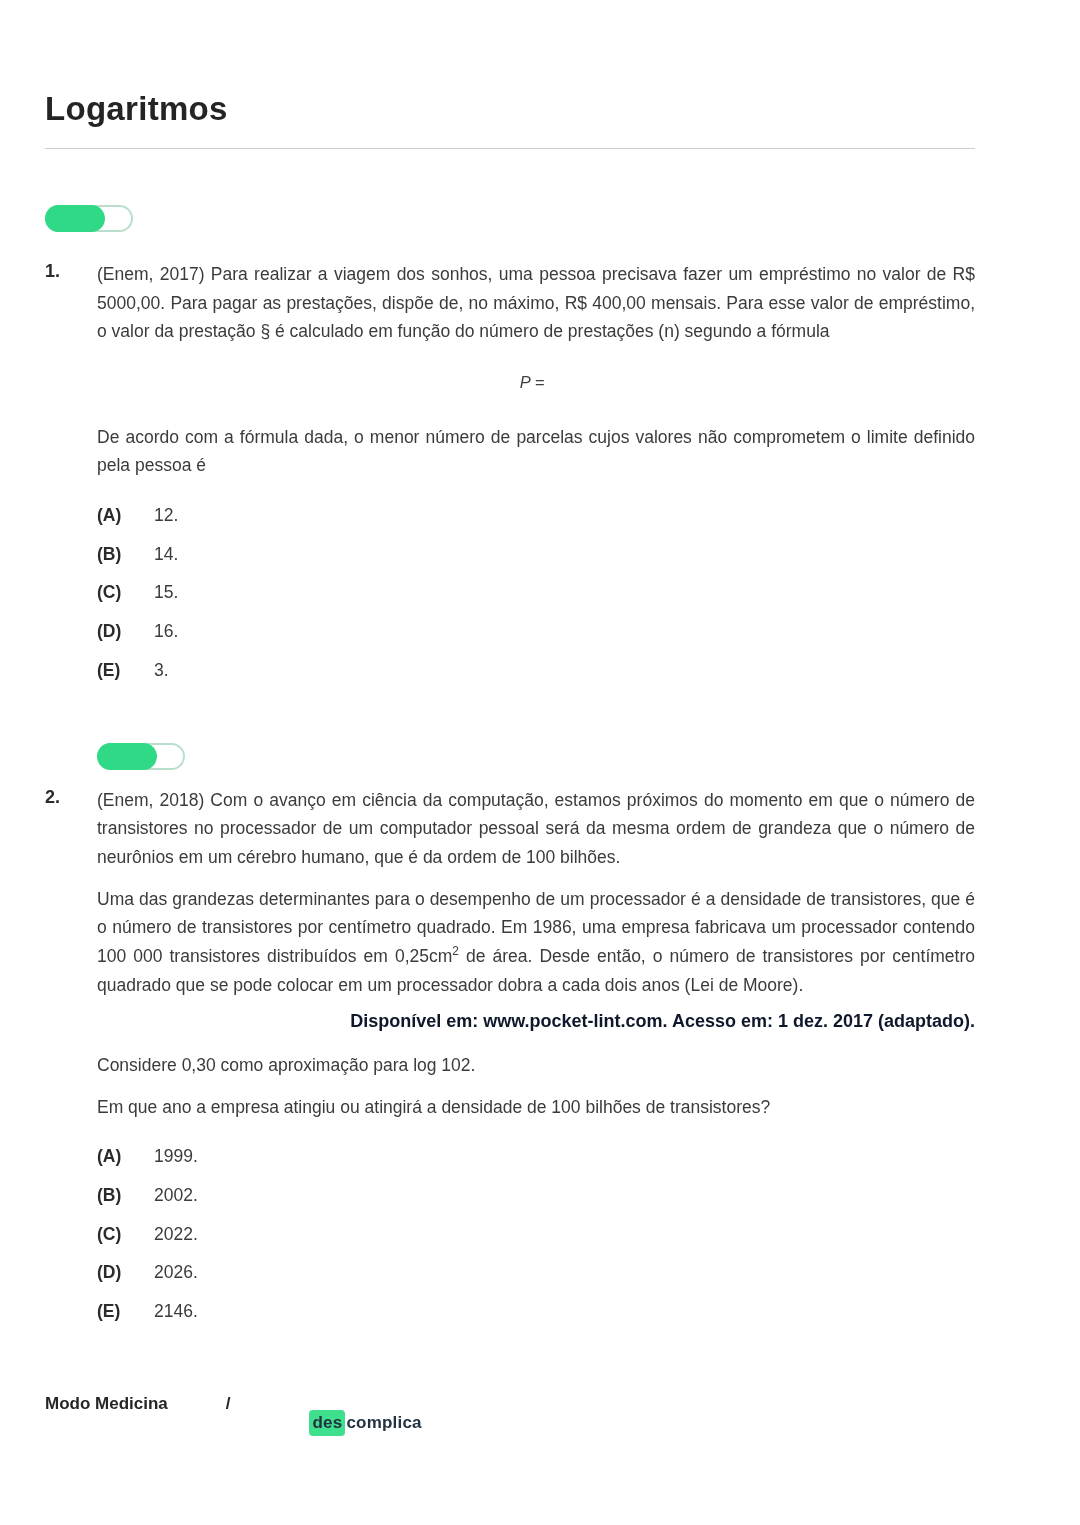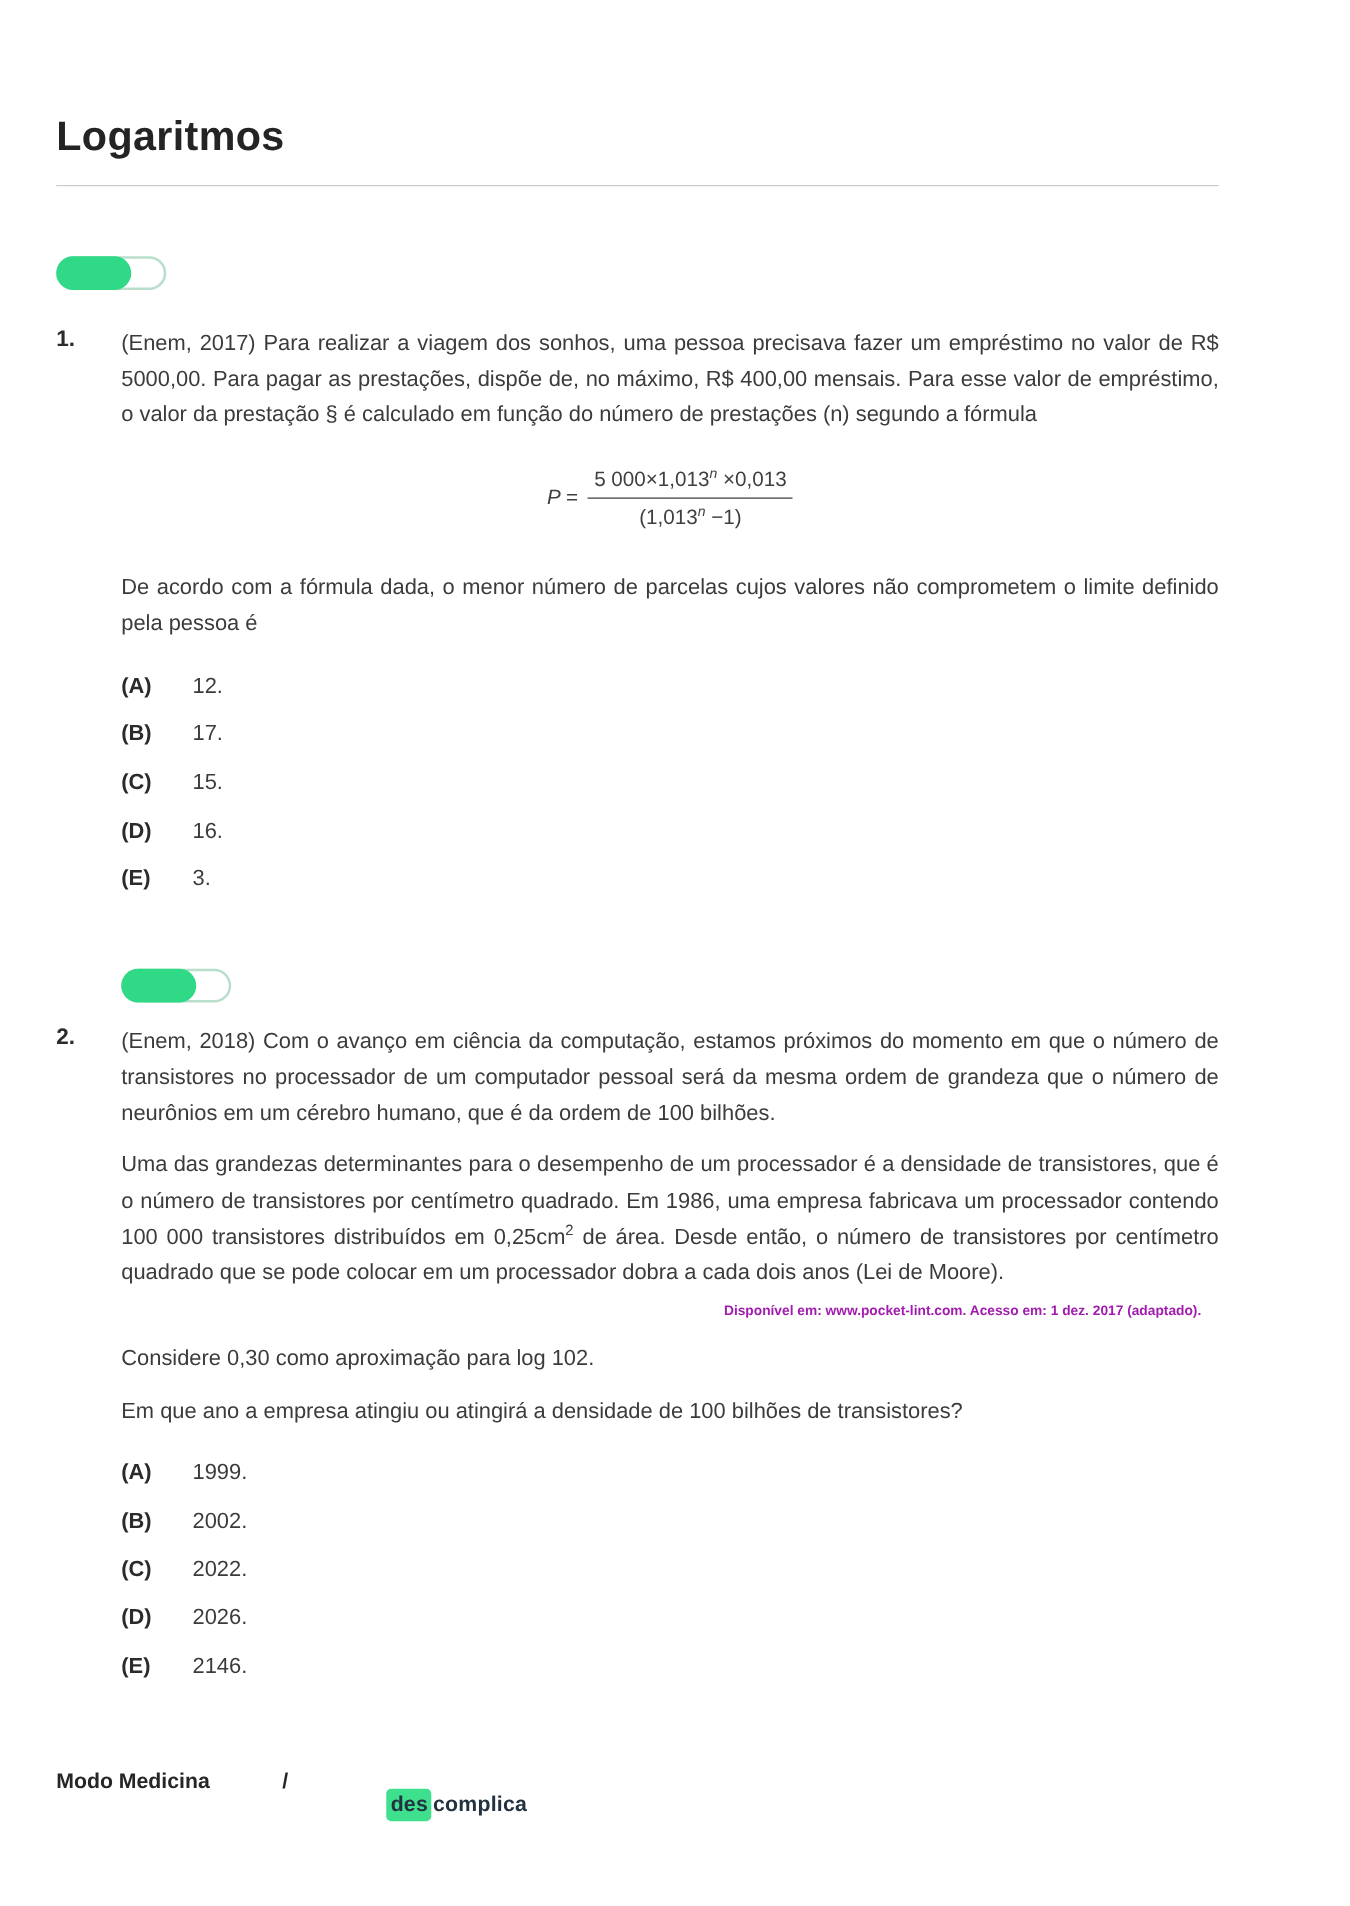--- a/index.html
+++ b/index.html
@@ -78,23 +78,23 @@
 
   
   .options { margin-top: 21px; }
   .option { display: flex; margin-bottom: 10px; font-size: 17.5px; }
   .option .letter { font-weight: 700; flex: 0 0 42px; color: #2b2b2b; }
   .option .val { color: #3b3b3b; margin-left: 15px; }
 
   .source {
     text-align: right;
     font-weight: 700;
-    font-size: 11px;
-    color: #a21caf;
-    margin: 8px 14px 14px;
+    font-size: 18px;
+    color: #0f172a;
+    margin: 8px 0 14px;
   }
 
   
   .footer {
     display: flex;
     align-items: center;
     margin-top: 36px;
     padding-left: 0;
     font-size: 17px;
     gap: 48px;
@@ -129,36 +129,33 @@
   <div class="toggle">
     <div class="knob"></div>
   </div>
 
   <div class="question">
     <div class="qnum">1.</div>
     <div class="qbody">
       <p class="qtext">(Enem, 2017) Para realizar a viagem dos sonhos, uma pessoa precisava fazer um empréstimo no valor de R$ 5000,00. Para pagar as prestações, dispõe de, no máximo, R$ 400,00 mensais. Para esse valor de empréstimo, o valor da prestação § é calculado em função do número de prestações (n) segundo a fórmula</p>
 
       <div class="formula-row">
-        <span class="formula-lhs">P =</span><span class="frac">
-          <span class="num"><span>5 000×1,013</span><sup class="var">n</sup><span> ×0,013</span></span>
-          <span class="den"><span>(1,013</span><sup class="var">n</sup><span> −1)</span></span>
-        </span>
+        <span class="formula-lhs">P =</span>
       </div>
 
       <p class="qtext">De acordo com a fórmula dada, o menor número de parcelas cujos valores não comprometem o limite definido pela pessoa é</p>
 
       <div class="options">
         <div class="option">
           <span class="letter">(A)</span>
           <span class="val">12.</span>
         </div>
         <div class="option">
           <span class="letter">(B)</span>
-          <span class="val">17.</span>
+          <span class="val">14.</span>
         </div>
         <div class="option">
           <span class="letter">(C)</span>
           <span class="val">15.</span>
         </div>
         <div class="option">
           <span class="letter">(D)</span>
           <span class="val">16.</span>
         </div>
         <div class="option">

